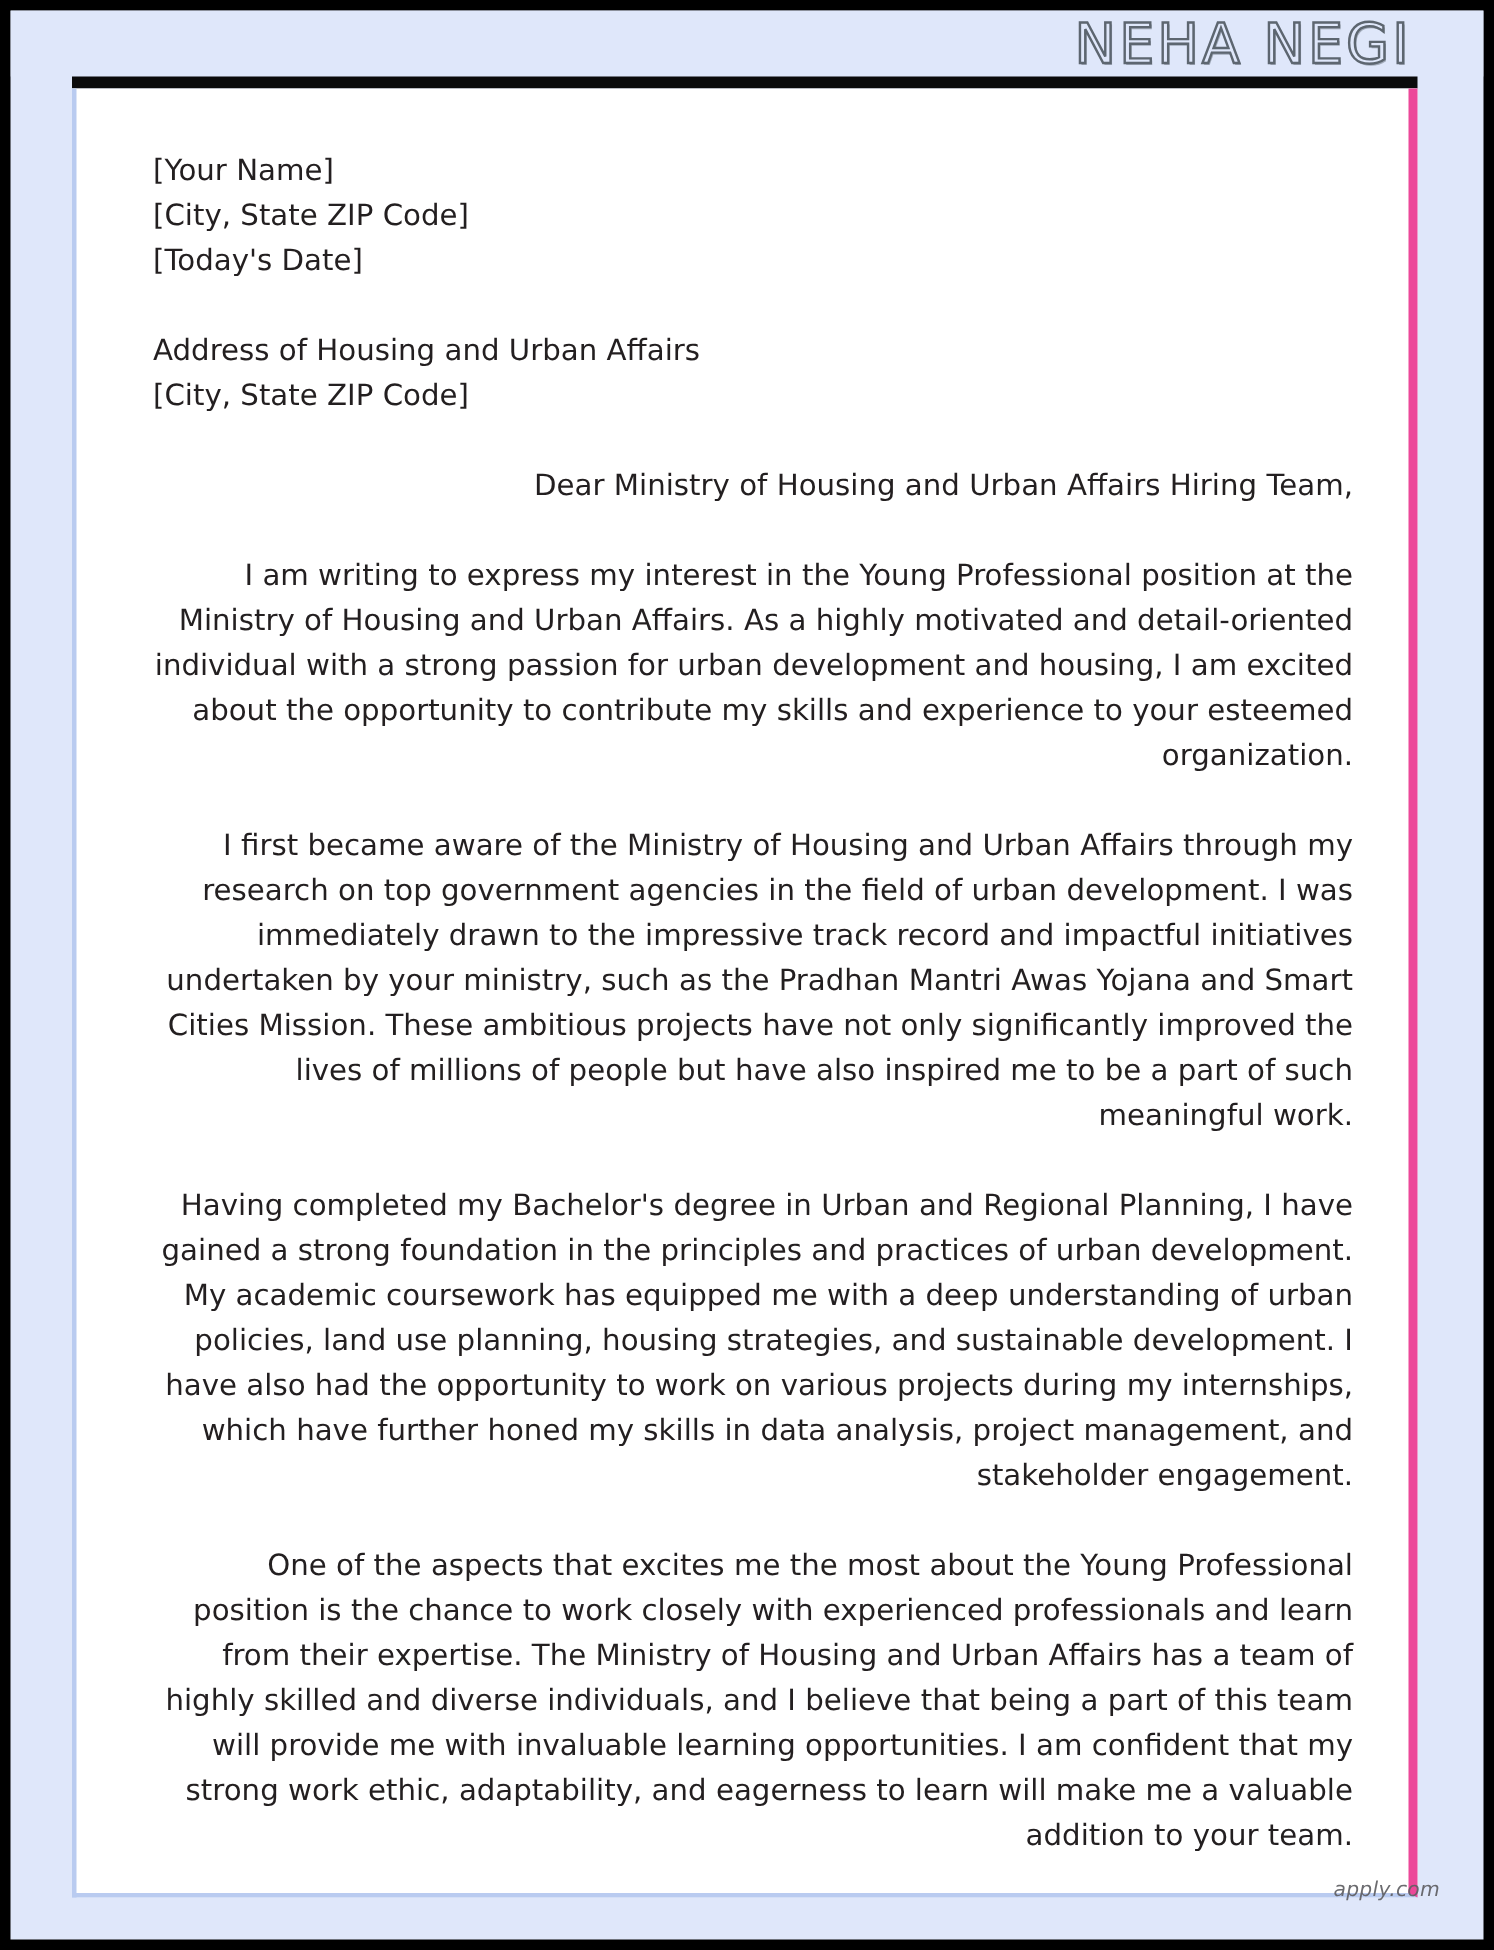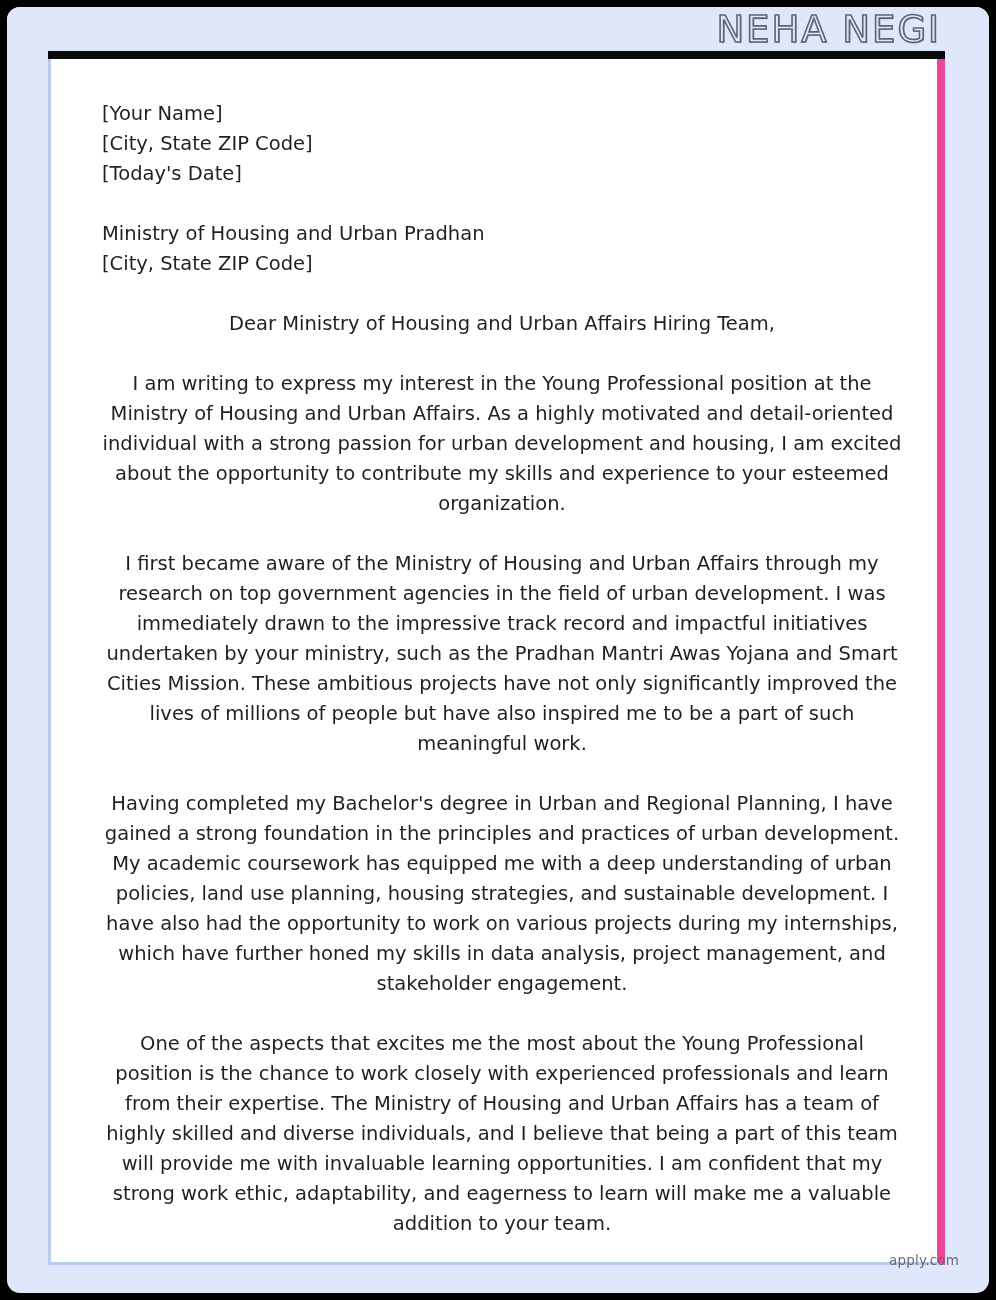--- a/index.html
+++ b/index.html
@@ -25,21 +25,20 @@
     background: #000000;
   }
   #page-surface {
     position: absolute;
     left: 7px;
     top: 7px;
     width: 982px;
     height: 1286px;
     background: #dfe7fa;
     overflow: hidden;
-    border-radius: 13px;
   }
 
   
   #header-band {
     position: absolute;
     left: 0;
     top: 0;
     width: 982px;
     height: 44px;
     background: #dfe7fa;
@@ -71,21 +70,21 @@
 
   
   #letter-card {
     position: absolute;
     left: 41px;
     top: 52px;
     width: 897px;
     height: 1206px;
     background: #ffffff;
     border-left: 3px solid #b9cbf0;
-    border-right: 8px solid #ec4899;
+    border-right: 6px solid #ec4899;
     border-bottom: 3px solid #b9cbf0;
     overflow: visible;
   }
 
   
   #letter-body {
     position: absolute;
     left: 51px;
     top: 40px;
     width: 800px;
@@ -97,35 +96,36 @@
   .block {
     margin: 0 0 30px 0;
   }
   .block:last-child { margin-bottom: 0; }
   .line {
     display: block;
     white-space: nowrap;
   }
   p.para {
     margin: 0 0 30px 0;
-    text-align: center;
+    text-align: right;
   }
 
   
   #watermark {
     position: absolute;
     left: 838px;
     top: 1193px;
     font-size: 13.5px;
     line-height: 16px;
     color: #5f5f63;
     letter-spacing: 0.2px;
     white-space: nowrap;
     font-family: "DejaVu Sans", "Liberation Sans", sans-serif;
     opacity: 0.92;
+    font-style: italic;
   }
 </style>
 </head>
 <body>
 
 <div id="page-frame">
   <div id="page-surface">
 
     <div id="header-band">
       <div id="applicant-name">NEHA NEGI</div>
@@ -137,21 +137,21 @@
 
       <div id="letter-body">
 
         <div class="block">
           <span class="line">[Your Name]</span>
           <span class="line">[City, State ZIP Code]</span>
           <span class="line">[Today's Date]</span>
         </div>
 
         <div class="block">
-          <span class="line">Ministry of Housing and Urban Pradhan</span>
+          <span class="line">Address of Housing and Urban Affairs</span>
           <span class="line">[City, State ZIP Code]</span>
         </div>
 
         <p class="para">Dear Ministry of Housing and Urban Affairs Hiring Team,</p>
 
         <p class="para">I am writing to express my interest in the Young Professional position at the Ministry of Housing and Urban Affairs. As a highly motivated and detail-oriented individual with a strong passion for urban development and housing, I am excited about the opportunity to contribute my skills and experience to your esteemed organization.</p>
         <p class="para">I first became aware of the Ministry of Housing and Urban Affairs through my research on top government agencies in the field of urban development. I was immediately drawn to the impressive track record and impactful initiatives undertaken by your ministry, such as the Pradhan Mantri Awas Yojana and Smart Cities Mission. These ambitious projects have not only significantly improved the lives of millions of people but have also inspired me to be a part of such meaningful work.</p>
         <p class="para">Having completed my Bachelor's degree in Urban and Regional Planning, I have gained a strong foundation in the principles and practices of urban development. My academic coursework has equipped me with a deep understanding of urban policies, land use planning, housing strategies, and sustainable development. I have also had the opportunity to work on various projects during my internships, which have further honed my skills in data analysis, project management, and stakeholder engagement.</p>
         <p class="para">One of the aspects that excites me the most about the Young Professional position is the chance to work closely with experienced professionals and learn from their expertise. The Ministry of Housing and Urban Affairs has a team of highly skilled and diverse individuals, and I believe that being a part of this team will provide me with invaluable learning opportunities. I am confident that my strong work ethic, adaptability, and eagerness to learn will make me a valuable addition to your team.</p>
 

